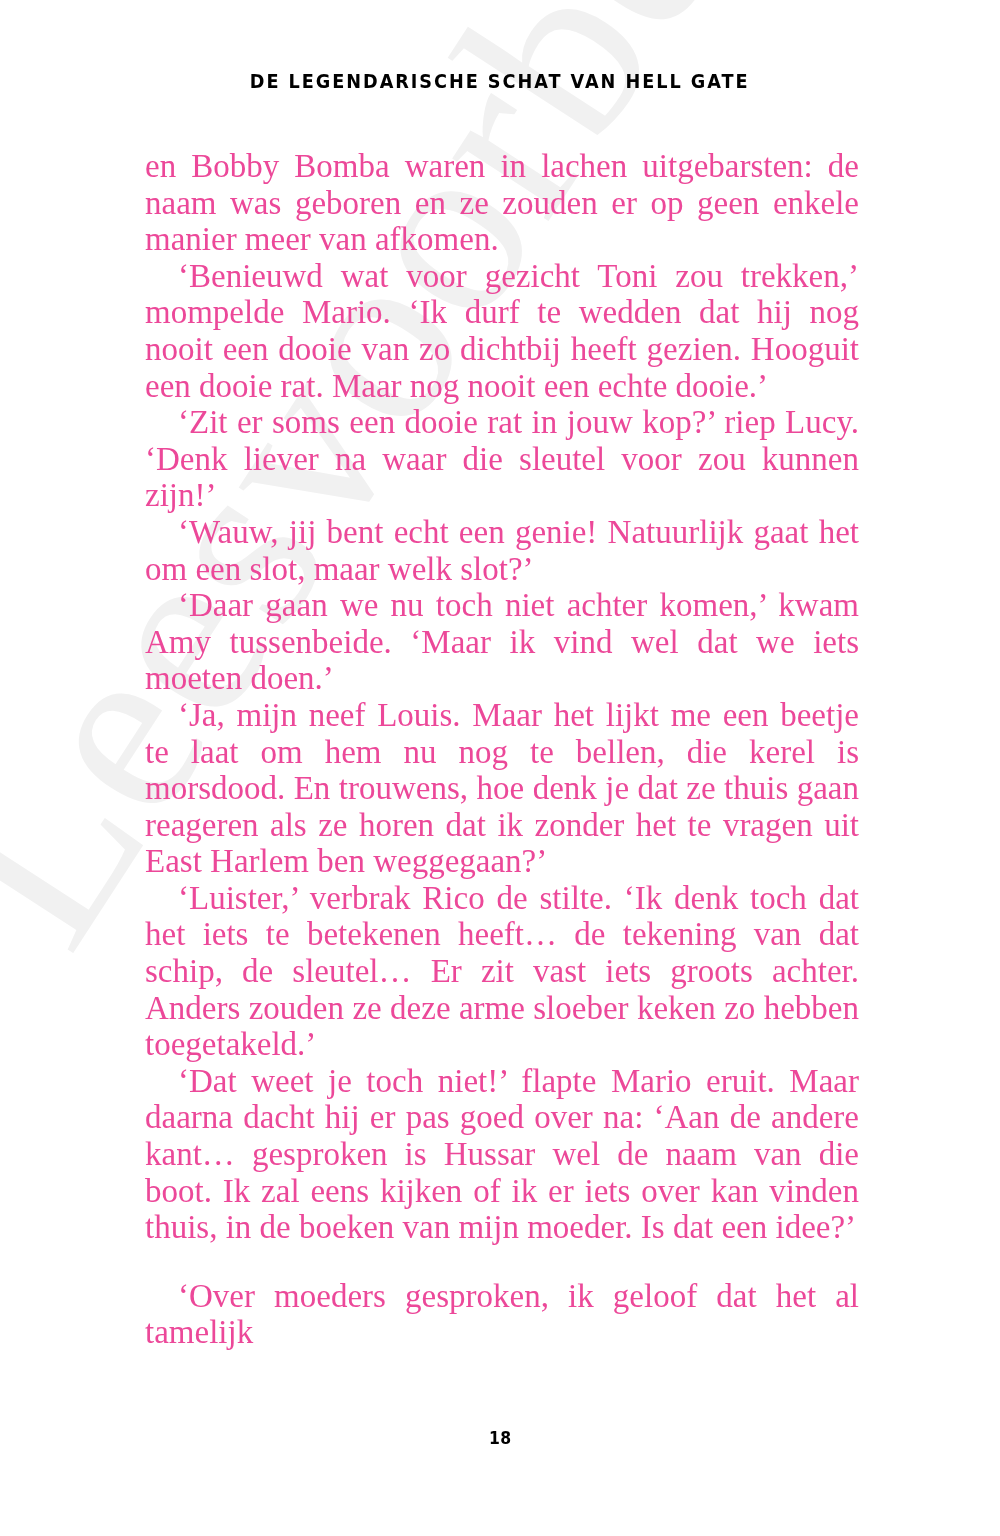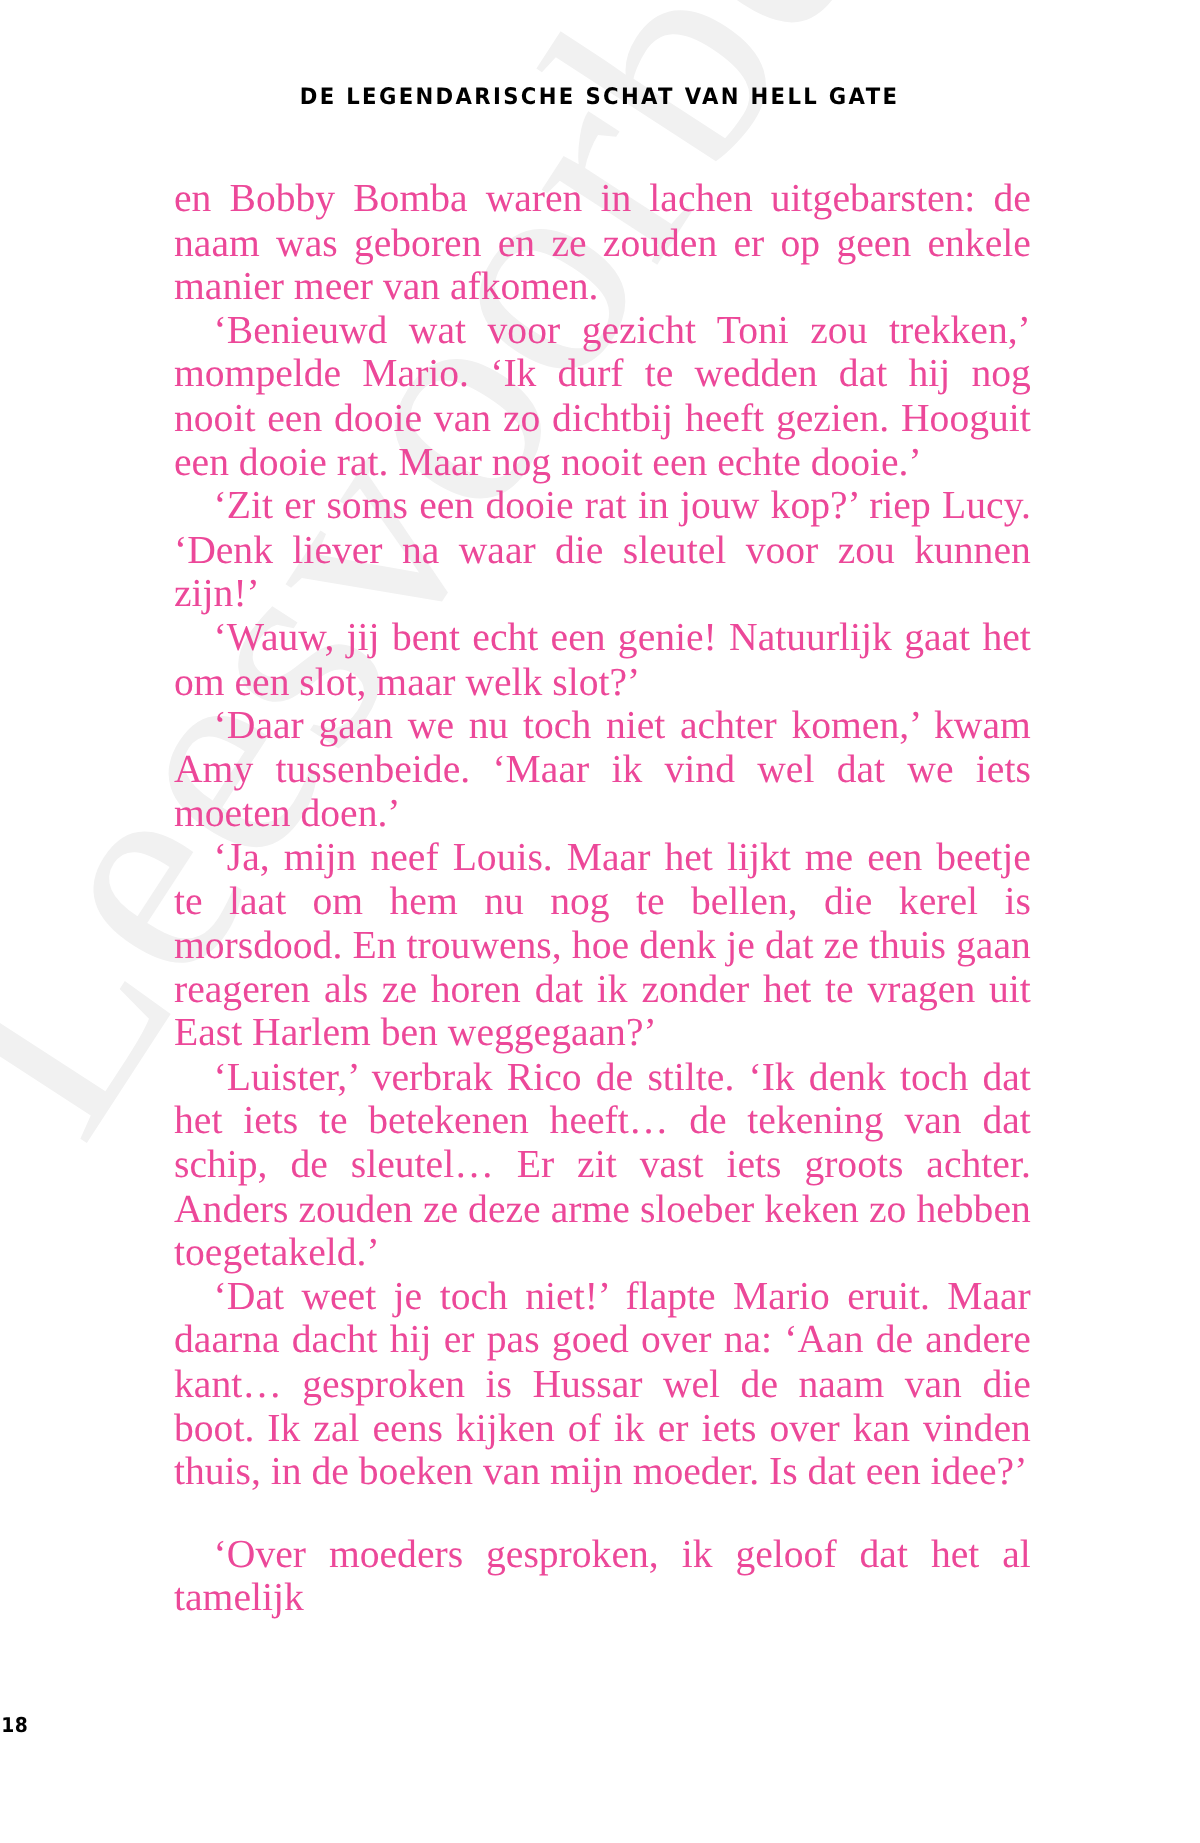--- a/index.html
+++ b/index.html
@@ -97,21 +97,21 @@
     text-align: justify;
     margin-top: 32px;
   }
 
   
   .folio {
     position: absolute;
     left: 0;
     top: 1428px;
     width: 1000px;
-    text-align: left;
+    text-align: center;
     z-index: 2;
   }
 
   .folio span {
     font-family: "DejaVu Sans", "Liberation Sans", sans-serif;
     font-size: 17px;
     font-weight: bold;
     letter-spacing: 0.5px;
     color: #000000;
     transform: scaleX(0.92);

